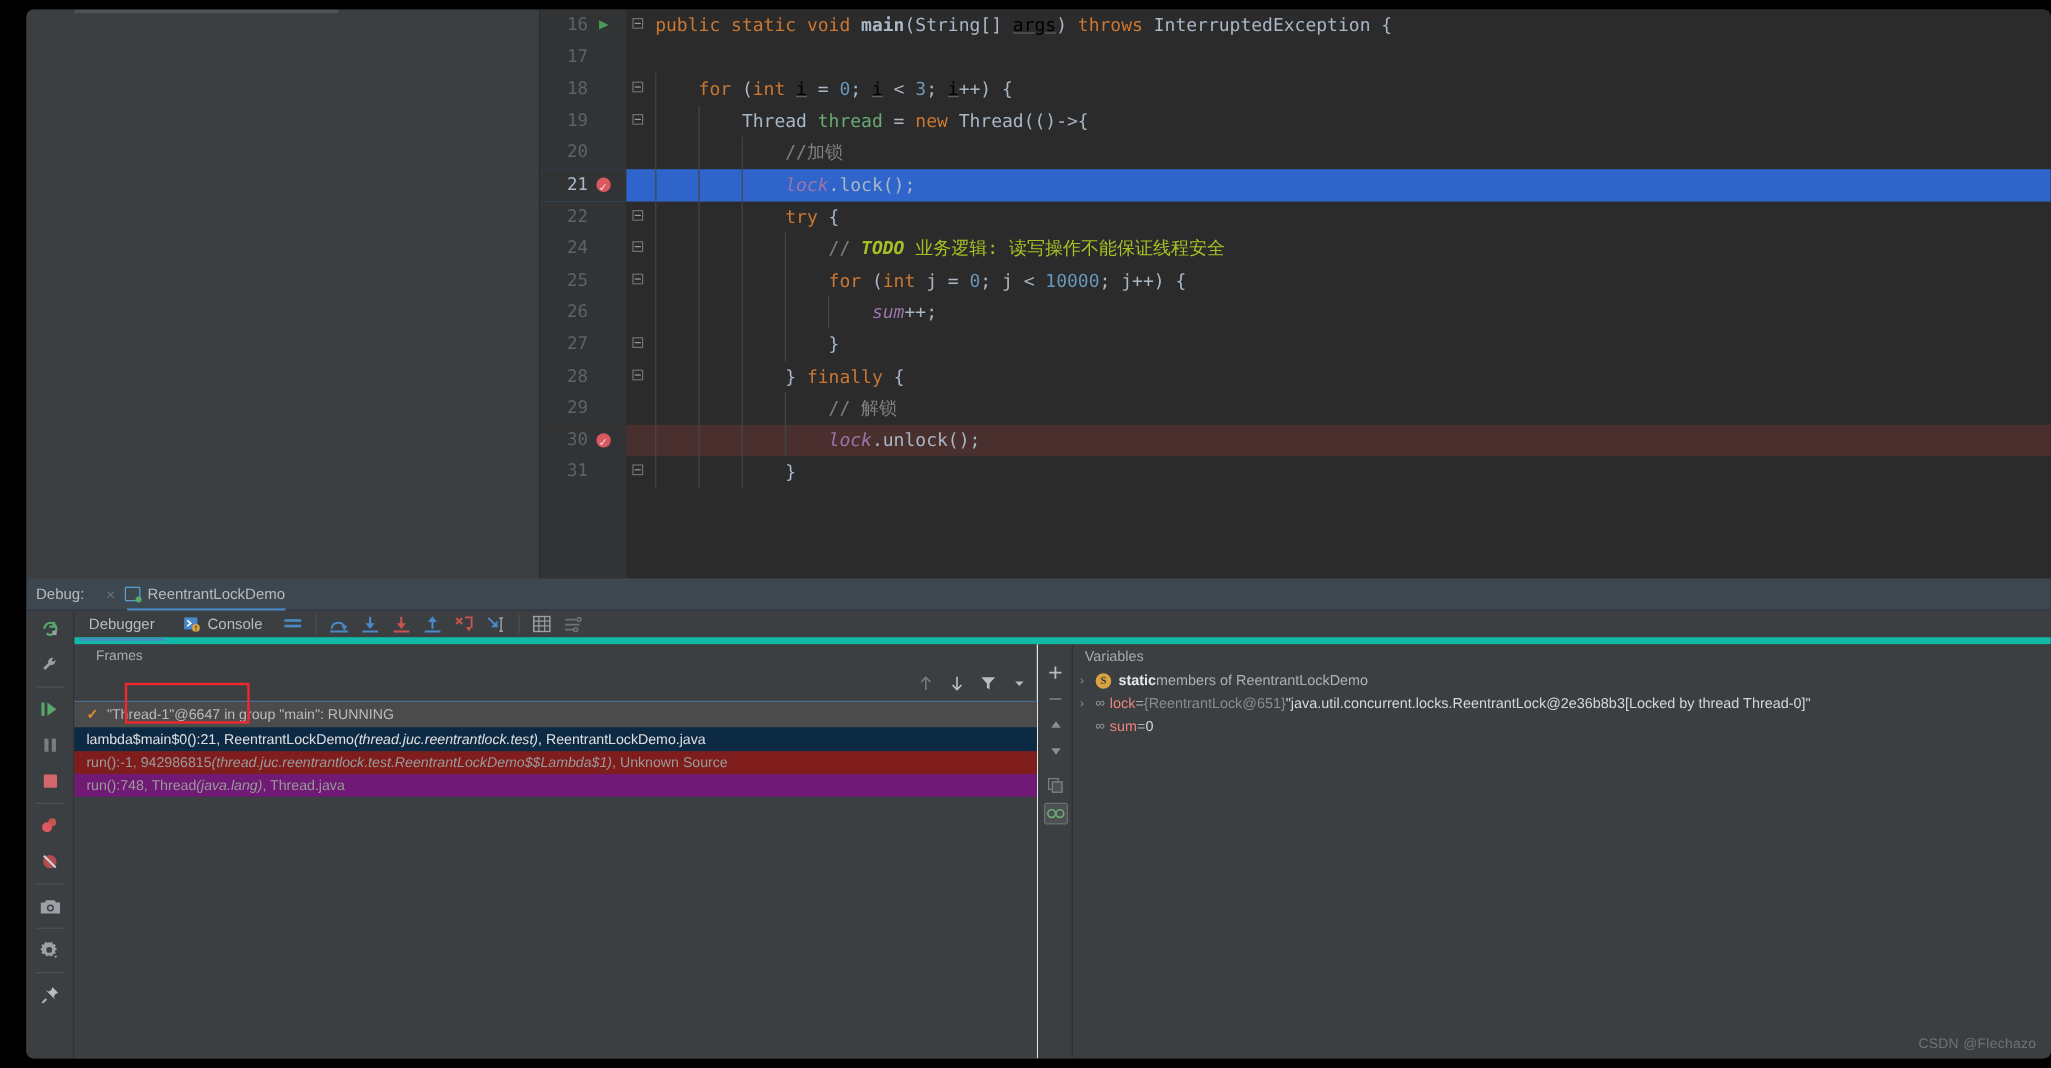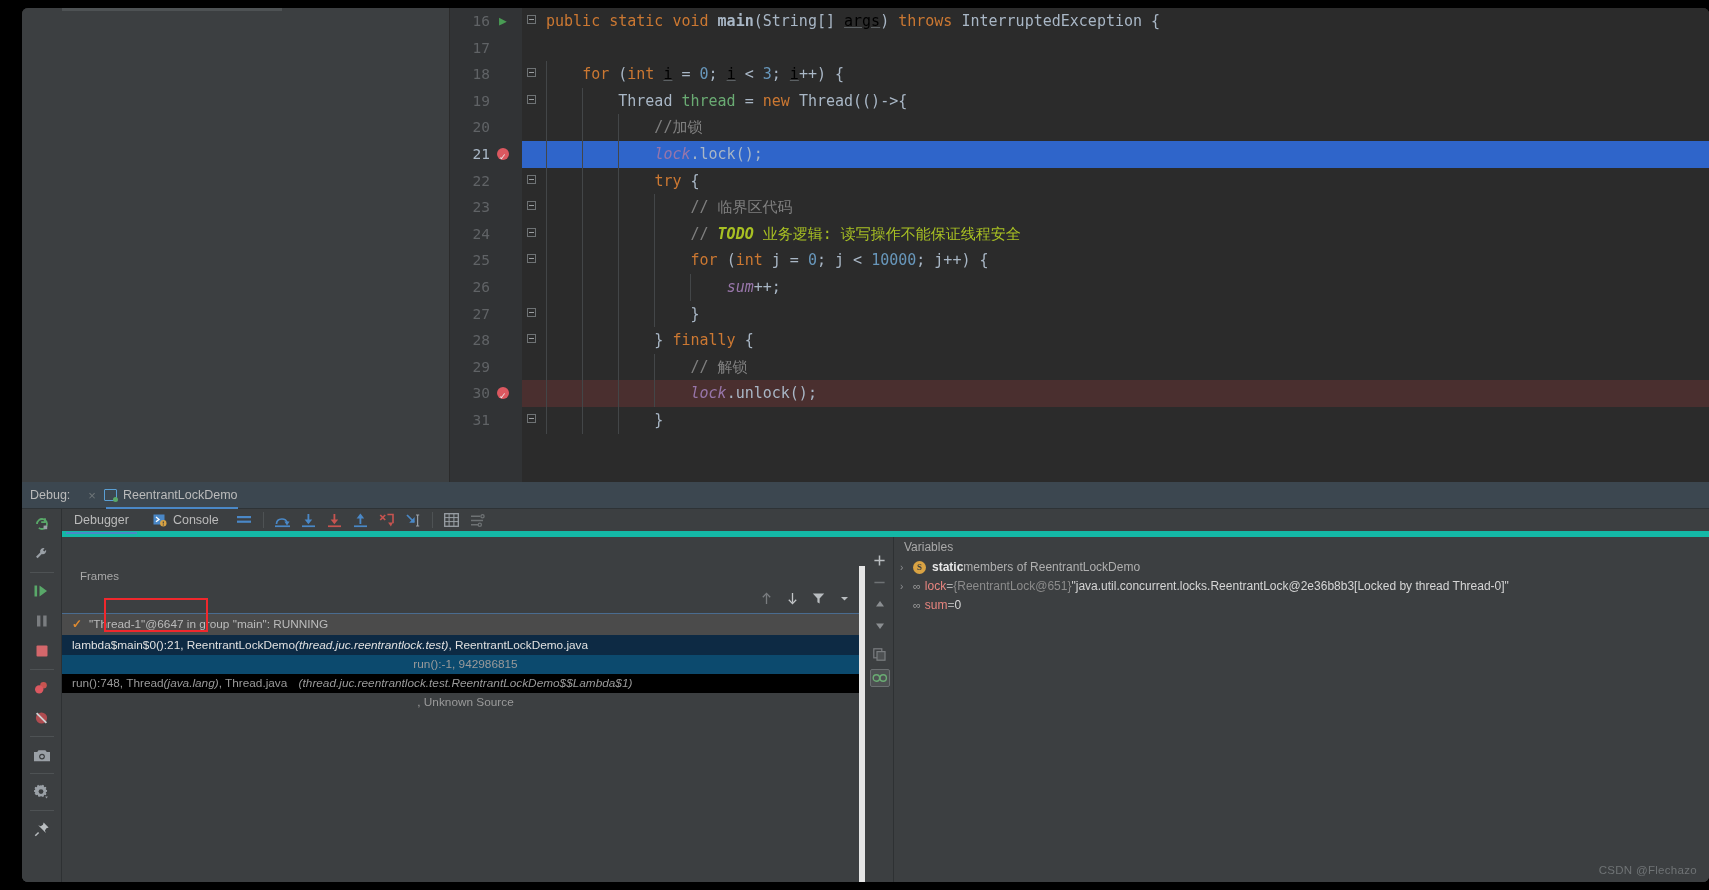--- a/index.html
+++ b/index.html
@@ -175,22 +175,21 @@
   .tb-tab.active .uline{
     position:absolute; left:4px; right:4px; bottom:0; height:2px; background:#4a88c7;
   }
   .tb-sep{ width:1px; height:16px; background:#4e5254; margin:0 6px;}
   .tb-ic{ width:26px; height:28px; display:flex; align-items:center; justify-content:center; cursor:pointer;}
 
   .frames-pane{
     position:absolute; left:40px; top:28px;
     width:803px; bottom:0;
     background:#3c3f41;
-    border-right:6px solid #e5e5e5;
-    margin-top:29px;
+    border-right:1px solid #e5e5e5;
   }
   .pane-title{
     height:21px; line-height:21px; font-size:11.5px; color:#a9a9a9;
     padding-left:18px;
   }
   .frame-tools{
     position:absolute; right:6px; top:22px;
     display:flex; align-items:center; gap:8px;
   }
   .ft-ic{ width:18px;height:20px;display:flex;align-items:center;justify-content:center;cursor:pointer;}
@@ -198,22 +197,22 @@
     position:absolute; left:0; right:0; top:47px; bottom:0;
     background:#3c3f41;
   }
   .frow{
     height:18px; line-height:18px; font-size:11.8px;
     padding-left:10px; color:#bbbbbb; white-space:nowrap;
     display:flex; align-items:center; cursor:pointer;
   }
   .frow.thread{ height:22px; line-height:22px; background:#4b4b4b; }
   .frow.f0{ background:#0d2a44; color:#e0e0e0; height:20px; line-height:20px;text-align:center;}
-  .frow.f1{ background:#0c4a6e; color:#9a9a9a; height:19px; line-height:19px;flex-direction:column;}
-  .frow.f2{ background:#000000; color:#9a9a9a; height:19px; line-height:19px;}
+  .frow.f1{ background:#7f1d1d; color:#9a9a9a; height:19px; line-height:19px;}
+  .frow.f2{ background:#701a75; color:#9a9a9a; height:19px; line-height:19px;}
   .frow .chk{ color:#e08b30; margin-right:7px; font-size:12px; font-weight:bold;}
   .fit{ font-style:italic; }
   .redbox{
     position:absolute; left:42px; top:-15px; width:104px; height:34px;
     border:2px solid #f0282d; pointer-events:none;
   }
   .sel-top-line{position:absolute; left:0; right:0; top:0; height:1px; background:#4a6c90;}
 
   .vars-pane{
     position:absolute; left:844px; top:28px; right:0; bottom:0;
@@ -267,21 +266,20 @@
     <div class="code-area">
       <div class="gutter"></div>
       <div class="code-lines" id="code-lines">
           <div class="line"><div class="rowbg"></div><span class="num">16</span><span class="marker runmark">▶</span><span class="fold"><span class="foldbox"></span></span><span class="code"><span class="kw">public </span><span class="kw">static </span><span class="kw">void </span><span class="fnb">main</span><span class="id">(String[] </span><span class="und">args</span><span class="id">) </span><span class="kw">throws </span><span class="id">InterruptedException {</span></span></div>
           <div class="line"><div class="rowbg"></div><span class="num">17</span><span class="marker"></span><span class="code"></span></div>
           <div class="line"><div class="rowbg"></div><span class="num">18</span><span class="marker"></span><span class="fold"><span class="foldbox"></span></span><div class="guides"><i style="left: 0px;"></i></div><span class="code"><span class="id">    </span><span class="kw">for </span><span class="id">(</span><span class="kw">int </span><span class="und">i</span><span class="id"> = </span><span class="num2">0</span><span class="id">; </span><span class="und">i</span><span class="id"> &lt; </span><span class="num2">3</span><span class="id">; </span><span class="und">i</span><span class="id">++) {</span></span></div>
           <div class="line"><div class="rowbg"></div><span class="num">19</span><span class="marker"></span><span class="fold"><span class="foldbox"></span></span><div class="guides"><i style="left: 0px;"></i><i style="left: 36.08px;"></i></div><span class="code"><span class="id">        Thread </span><span class="grn">thread</span><span class="id"> = </span><span class="kw">new </span><span class="id">Thread(()-&gt;{</span></span></div>
           <div class="line"><div class="rowbg"></div><span class="num">20</span><span class="marker"></span><div class="guides"><i style="left: 0px;"></i><i style="left: 36.08px;"></i><i style="left: 72.16px;"></i></div><span class="code"><span class="cmt">            //加锁</span></span></div>
           <div class="line sel"><div class="rowbg"></div><div class="gutterbg"></div><span class="num">21</span><span class="marker"><span class="bp"></span></span><div class="guides"><i style="left: 0px;"></i><i style="left: 36.08px;"></i><i style="left: 72.16px;"></i></div><span class="code"><span class="id">            </span><span class="fld">lock</span><span class="id">.lock();</span></span></div>
           <div class="line"><div class="rowbg"></div><span class="num">22</span><span class="marker"></span><span class="fold"><span class="foldbox"></span></span><div class="guides"><i style="left: 0px;"></i><i style="left: 36.08px;"></i><i style="left: 72.16px;"></i></div><span class="code"><span class="id">            </span><span class="kw">try </span><span class="id">{</span></span></div>
-          <div class="line"><div class="rowbg"></div><span class="num">23</span><span class="marker"></span><span class="fold"><span class="foldbox"></span></span><div class="guides"><i style="left: 0px;"></i><i style="left: 36.08px;"></i><i style="left: 72.16px;"></i><i style="left: 108.24px;"></i></div><span class="code"><span class="cmt">                // 临界区代码</span></span></div>
           <div class="line"><div class="rowbg"></div><span class="num">24</span><span class="marker"></span><span class="fold"><span class="foldbox"></span></span><div class="guides"><i style="left: 0px;"></i><i style="left: 36.08px;"></i><i style="left: 72.16px;"></i><i style="left: 108.24px;"></i></div><span class="code"><span class="cmt">                // </span><span class="todo">TODO </span><span class="todotxt">业务逻辑: 读写操作不能保证线程安全</span></span></div>
           <div class="line"><div class="rowbg"></div><span class="num">25</span><span class="marker"></span><span class="fold"><span class="foldbox"></span></span><div class="guides"><i style="left: 0px;"></i><i style="left: 36.08px;"></i><i style="left: 72.16px;"></i><i style="left: 108.24px;"></i></div><span class="code"><span class="id">                </span><span class="kw">for </span><span class="id">(</span><span class="kw">int </span><span class="id">j = </span><span class="num2">0</span><span class="id">; j &lt; </span><span class="num2">10000</span><span class="id">; j++) {</span></span></div>
           <div class="line"><div class="rowbg"></div><span class="num">26</span><span class="marker"></span><div class="guides"><i style="left: 0px;"></i><i style="left: 36.08px;"></i><i style="left: 72.16px;"></i><i style="left: 108.24px;"></i><i style="left: 144.32px;"></i></div><span class="code"><span class="id">                    </span><span class="fld">sum</span><span class="id">++;</span></span></div>
           <div class="line"><div class="rowbg"></div><span class="num">27</span><span class="marker"></span><span class="fold"><span class="foldbox"></span></span><div class="guides"><i style="left: 0px;"></i><i style="left: 36.08px;"></i><i style="left: 72.16px;"></i><i style="left: 108.24px;"></i></div><span class="code"><span class="id">                }</span></span></div>
           <div class="line"><div class="rowbg"></div><span class="num">28</span><span class="marker"></span><span class="fold"><span class="foldbox"></span></span><div class="guides"><i style="left: 0px;"></i><i style="left: 36.08px;"></i><i style="left: 72.16px;"></i></div><span class="code"><span class="id">            } </span><span class="kw">finally </span><span class="id">{</span></span></div>
           <div class="line"><div class="rowbg"></div><span class="num">29</span><span class="marker"></span><div class="guides"><i style="left: 0px;"></i><i style="left: 36.08px;"></i><i style="left: 72.16px;"></i><i style="left: 108.24px;"></i></div><span class="code"><span class="cmt">                // 解锁</span></span></div>
           <div class="line hit"><div class="rowbg"></div><div class="gutterbg"></div><span class="num">30</span><span class="marker"><span class="bp"></span></span><div class="guides"><i style="left: 0px;"></i><i style="left: 36.08px;"></i><i style="left: 72.16px;"></i><i style="left: 108.24px;"></i></div><span class="code"><span class="id">                </span><span class="fld">lock</span><span class="id">.unlock();</span></span></div>
           <div class="line"><div class="rowbg"></div><span class="num">31</span><span class="marker"></span><span class="fold"><span class="foldbox"></span></span><div class="guides"><i style="left: 0px;"></i><i style="left: 36.08px;"></i><i style="left: 72.16px;"></i></div><span class="code"><span class="id">            }</span></span></div>
         </div>
     </div>

